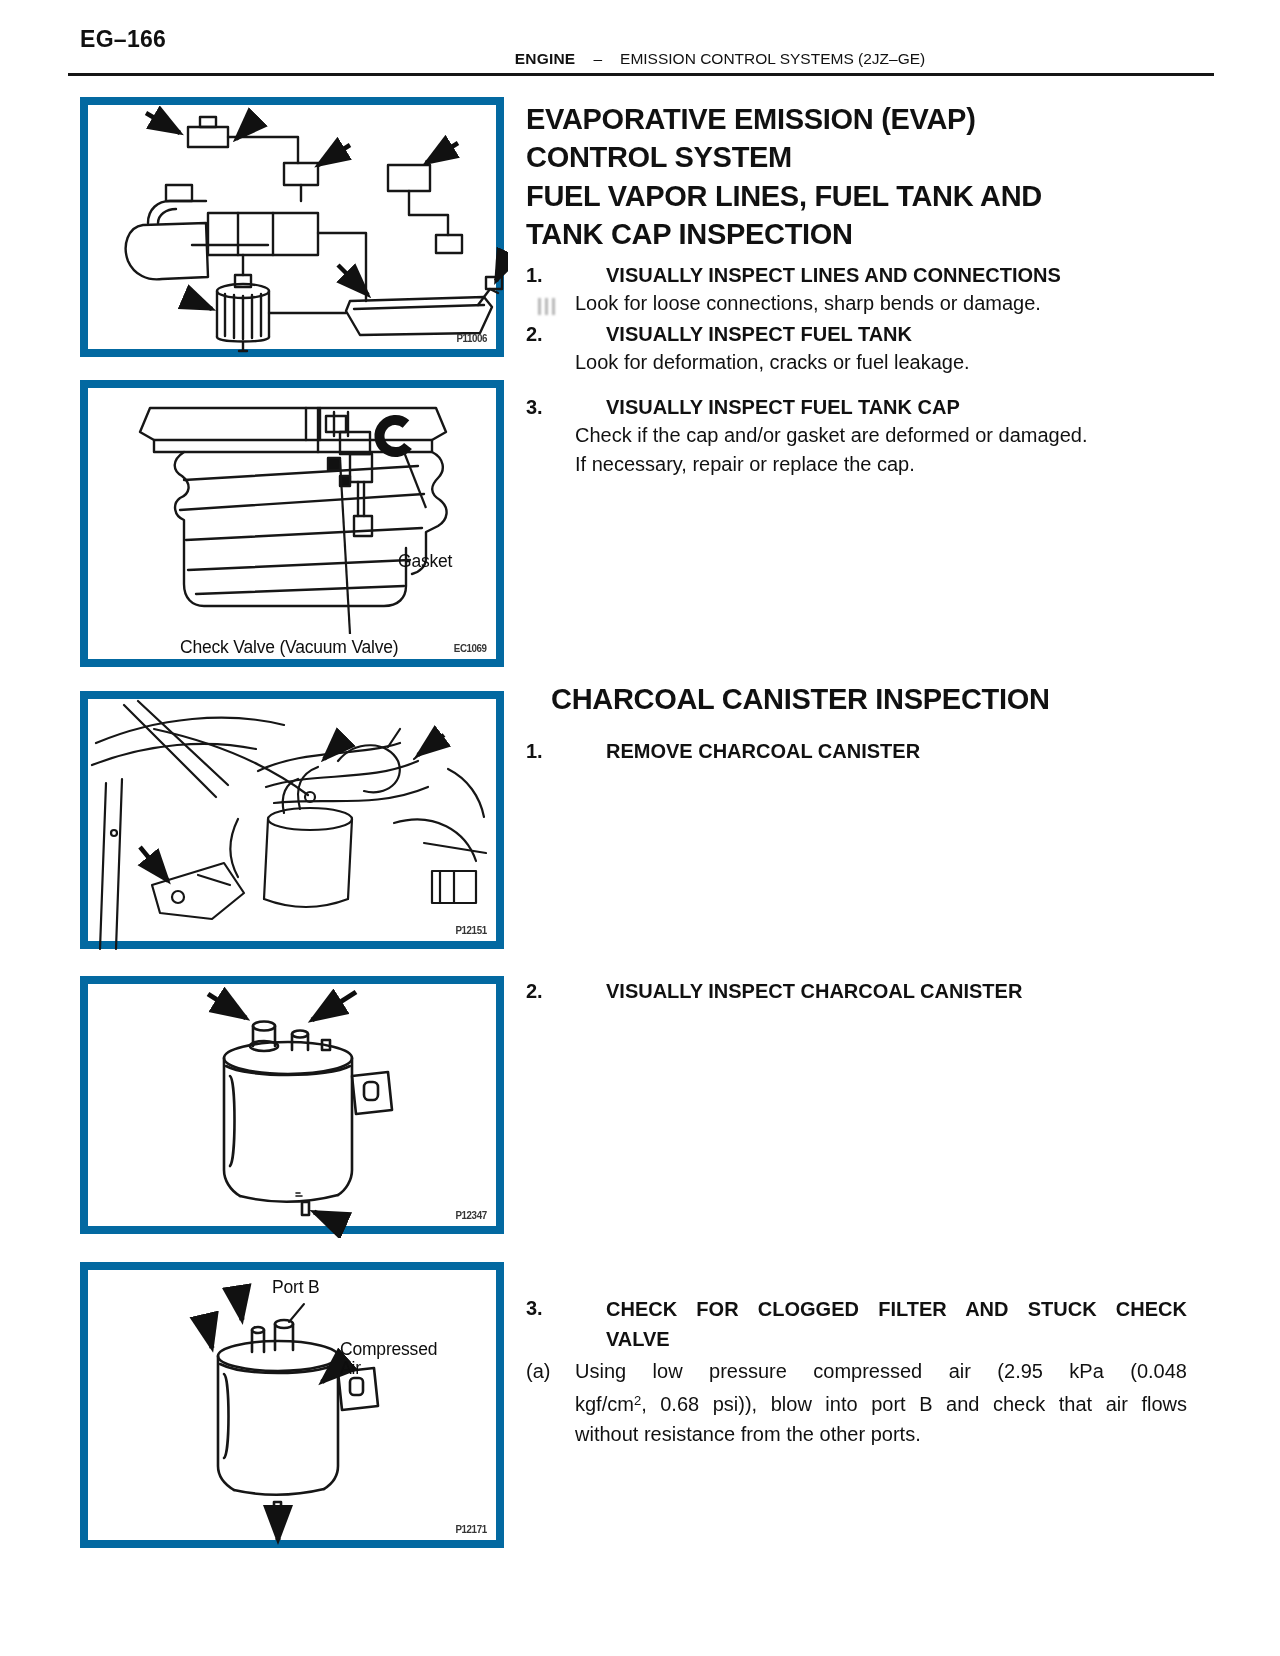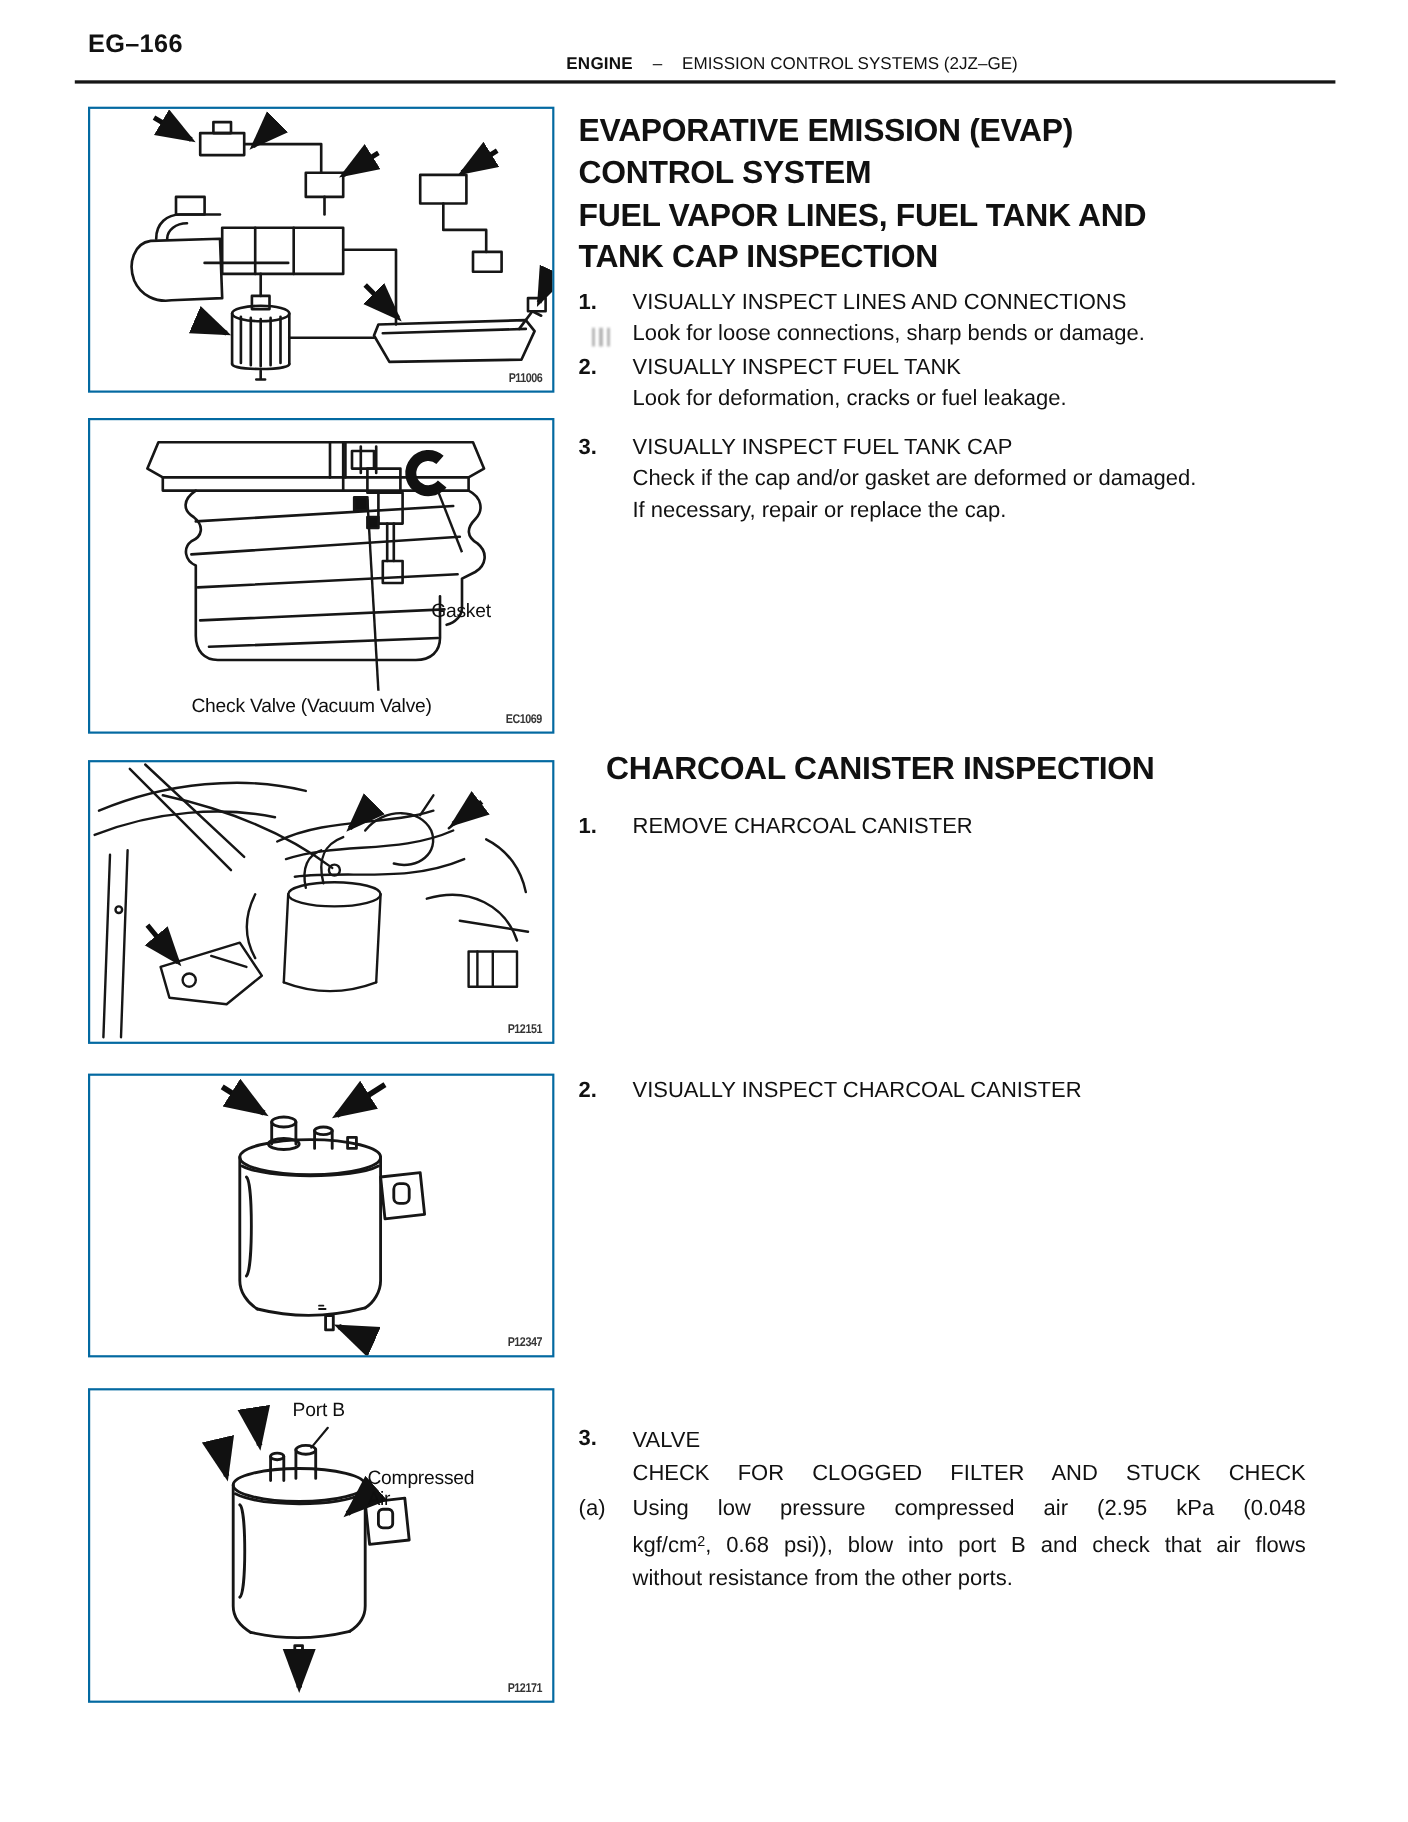--- a/index.html
+++ b/index.html
@@ -7,32 +7,32 @@
         font-family:"Liberation Sans",sans-serif;color:#111;overflow:hidden;}
 
   
   .pageno{position:absolute;left:80px;top:26px;font-size:23px;font-weight:bold;letter-spacing:.3px;text-align:center;}
   .runhead{position:absolute;left:440px;top:50px;width:560px;display:flex;justify-content:center;
            align-items:baseline;gap:18px;font-size:15.5px;white-space:nowrap;}
   .runhead .sec{font-weight:bold;letter-spacing:.2px;}
   .rule{position:absolute;left:68px;top:73px;width:1146px;height:3px;background:#161616;}
 
   
-  .fig{position:absolute;left:80px;width:424px;border:2px solid #0369a1;background:#fff;box-sizing:border-box;}
+  .fig{position:absolute;left:80px;width:424px;border:8px solid #0369a1;background:#fff;box-sizing:border-box;}
   .fig svg{display:block;}
   .figcode{position:absolute;right:9px;bottom:5px;font-size:11.5px;font-weight:bold;color:#353535;
            letter-spacing:-.5px;transform:scaleX(.85);transform-origin:right center;}
   .figlabel{position:absolute;font-weight:normal;font-size:17.5px;color:#0e0e0e;letter-spacing:-.2px;line-height:19px;white-space:nowrap;}
 
   
   .h1line{position:absolute;left:526px;font-size:29px;font-weight:bold;letter-spacing:-.3px;white-space:nowrap;}
   .item{position:absolute;left:526px;display:flex;}
   .inum{flex:none;width:49px;font-size:20px;font-weight:bold;line-height:28px;}
   .ibody{width:612px;font-size:20px;line-height:28px;}
-  .ititle{font-weight:normal;white-space:nowrap;}
+  .ititle{font-weight:bold;white-space:nowrap;margin-left:31px;}
   .ititle.just{white-space:normal;text-align:justify;text-align-last:justify;line-height:30px;}
   .iline{line-height:28.5px;}
   .iline.just{text-align:justify;text-align-last:justify;line-height:30px;}
   .iline.tall{line-height:30px;}
   sup{font-size:13px;vertical-align:6px;}
 
   .smudge{position:absolute;left:538px;top:298px;width:20px;height:17px;opacity:.65;filter:blur(1px);
           background:repeating-linear-gradient(90deg,#8f8f8f 0 3px,transparent 3px 7px);}
 </style>
 </head>
@@ -288,22 +288,22 @@
   <div class="item" style="top:977px;">
     <div class="inum">2.</div>
     <div class="ibody">
       <div class="ititle">VISUALLY INSPECT CHARCOAL CANISTER</div>
     </div>
   </div>
 
   <div class="item" style="top:1294px;">
     <div class="inum">3.</div>
     <div class="ibody">
+      <div class="ititle just">CHECK FOR CLOGGED FILTER AND STUCK CHECK</div>
       <div class="ititle" style="line-height:30px;">VALVE</div>
-      <div class="ititle just">CHECK FOR CLOGGED FILTER AND STUCK CHECK</div>
     </div>
   </div>
 
   <div class="item" style="top:1356px;">
     <div class="inum" style="font-weight:normal;line-height:30px;">(a)</div>
     <div class="ibody">
       <div class="iline just">Using low pressure compressed air (2.95 kPa (0.048</div>
       <div class="iline just"><span>kgf/cm</span><sup>2</sup><span>, 0.68 psi)), blow into port B and check that air flows</span></div>
       <div class="iline tall">without resistance from the other ports.</div>
     </div>

